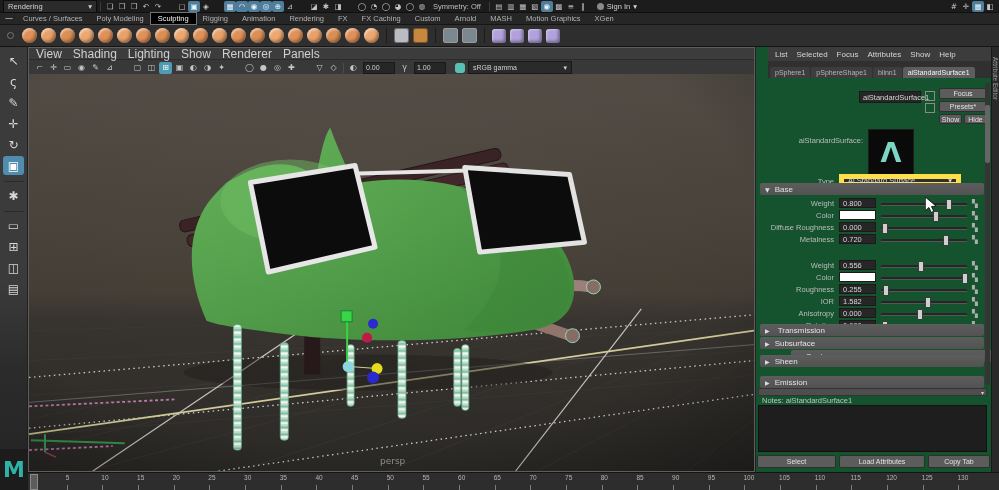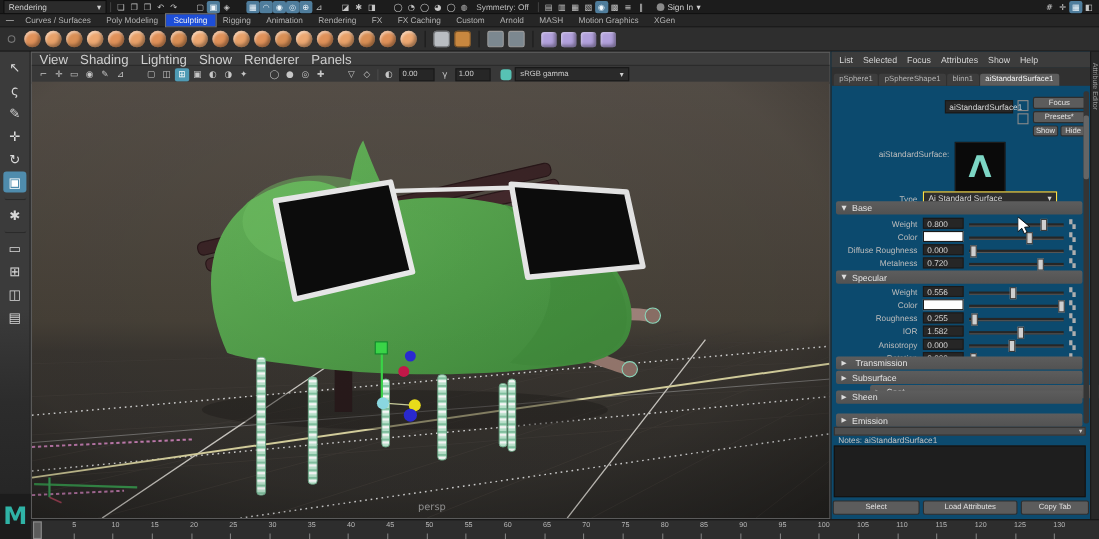--- a/index.html
+++ b/index.html
@@ -16,21 +16,21 @@
   .sl-icon[data-sel="true"]{background:#4f7d9c;color:#eef6fb;}
   .sl-text{font-size:7.5px;color:#bfbfbf;margin:0 5px;white-space:nowrap;}
   .signin{display:flex;align-items:center;gap:3px;font-size:7.5px;color:#d4d4d4;margin:0 8px;}
   .signin .dot{width:7px;height:7px;border-radius:50%;background:#8a8a8a;}
   #sl-right{margin-left:auto;display:flex;}
 
   
   #shelftabs{position:absolute;left:0;top:13px;width:999px;height:12px;background:#262626;display:flex;align-items:stretch;padding-left:2px;box-sizing:border-box;border-bottom:1px solid #151515;}
   .st-min{width:14px;color:#cfcfcf;font-size:8px;display:flex;align-items:center;justify-content:center;}
   .shelf-tab{font-size:7.5px;color:#b2b2b2;padding:0 7px;display:flex;align-items:center;white-space:nowrap;}
-  .shelf-tab[data-active="true"]{background:#1d4ed8;outline:1px solid #747474;color:#f2f2f2;}
+  .shelf-tab[data-active="true"]{background:#000000;outline:1px solid #747474;color:#f2f2f2;}
 
   
   #shelf{position:absolute;left:0;top:25px;width:999px;height:22px;background:#2e2e2e;display:flex;align-items:center;gap:4px;padding:0 7px;box-sizing:border-box;border-bottom:1px solid #141414;}
   .shelf-dot{width:5px;height:5px;border:1px solid #777;border-radius:50%;margin-right:4px;flex:none;}
   .shelf-item{flex:none;}
   .shelf-item[data-kind="round"]{width:15px;height:15px;border-radius:50%;box-shadow:inset -2px -2px 3px rgba(0,0,0,.35), inset 1px 2px 2px rgba(255,255,255,.45);}
   .shelf-item[data-kind="box"]{width:15px;height:15px;border-radius:3px;box-shadow:inset 0 0 0 1px rgba(0,0,0,.4);}
   .shelf-item[data-kind="box2"]{width:15px;height:15px;border-radius:2px;border:1px solid #9a9a9a;box-sizing:border-box;}
   .shelf-item[data-kind="purple"]{width:14px;height:14px;border-radius:3px;box-shadow:inset -2px -2px 3px rgba(0,0,0,.35), inset 1px 1px 2px rgba(255,255,255,.4);}
   .shelf-item[data-kind="sep"]{width:1px;height:15px;background:#1b1b1b;margin:0 3px;}
@@ -50,32 +50,32 @@
   .vp-icon[data-sel="true"]{background:#4f9bb5;color:#fff;}
   .vp-sep{width:1px;height:10px;background:#4b4b4b;margin:0 2px;flex:none;}
   .vp-field{width:26px;height:10px;background:#262626;border:1px solid #191919;font-size:7px;color:#cfcfcf;display:flex;align-items:center;padding:0 2px;margin:0 2px;}
   .vp-dd{display:flex;align-items:center;gap:3px;margin-left:6px;}
   .vp-dd .sw{width:10px;height:10px;border-radius:3px;background:#57c2b4;}
   .vp-dd .box{width:94px;height:11px;background:#2a2a2a;border:1px solid #181818;color:#cfcfcf;font-size:7px;display:flex;align-items:center;justify-content:space-between;padding:0 4px;}
   .scene{position:absolute;left:0;top:26px;width:725px;height:397px;}
   .scene svg{display:block;}
 
   
-  #ae{position:absolute;left:755px;top:47px;width:236px;height:425px;background:#0c4a6e;border-left:1px solid #222;box-sizing:border-box;color:#c9c9c9;}
+  #ae{position:absolute;left:755px;top:47px;width:236px;height:425px;background:#14532d;border-left:1px solid #222;box-sizing:border-box;color:#c9c9c9;padding-left:12px;}
   .ae-menu{height:14px;display:flex;gap:9px;align-items:center;padding:0 7px;background:#3c3c3c;font-size:8px;color:#d6d6d6;}
   .ae-tabs{height:17px;display:flex;align-items:flex-end;background:#303030;padding:0 2px;gap:1px;}
   .ae-tab{font-size:7px;color:#b5b5b5;background:#3d3d3d;padding:2px 5px;border-radius:2px 2px 0 0;white-space:nowrap;}
   .ae-tab[data-active="true"]{background:#5d5d5d;color:#f4f4f4;}
   .ae-abs{position:absolute;}
   .ae-label{font-size:7.5px;color:#bcbcbc;text-align:right;display:block;}
   .ae-field{background:#262626;border:1px solid #1a1a1a;font-size:7.5px;color:#d6d6d6;display:flex;align-items:center;padding:0 3px;box-sizing:border-box;}
   .ae-btn{background:#5c5c5c;border:1px solid #2e2e2e;border-radius:2px;color:#e2e2e2;font-size:7px;display:flex;align-items:center;justify-content:center;box-sizing:border-box;}
   .ae-swatchbig{background:#0a0a0a;display:flex;align-items:center;justify-content:center;border:1px solid #1c1c1c;}
   .ae-swatchbig span{color:#7dd6c5;font-size:27px;font-weight:bold;font-family:"DejaVu Sans",sans-serif;line-height:1;}
-  .ae-dd{background:#2e2e2e;border:1px solid #fde047;font-size:7.5px;color:#d6d6d6;display:flex;align-items:center;justify-content:space-between;padding:0 4px;box-sizing:border-box;}
+  .ae-dd{background:#2e2e2e;border:5px solid #fde047;font-size:7.5px;color:#d6d6d6;display:flex;align-items:center;justify-content:space-between;padding:0 4px;box-sizing:border-box;}
   .ae-section-h{position:absolute;left:4px;width:224px;height:12px;background:linear-gradient(#5d5d5d,#525252);border-radius:2px;display:flex;align-items:center;gap:5px;padding:0 5px;box-sizing:border-box;font-size:8px;color:#e3e3e3;}
   .ae-section-h .arr{font-size:6px;color:#dcdcdc;}
   .ae-rows{position:absolute;left:0;width:236px;}
   .ae-row{position:relative;height:12px;}
   .ae-row .ae-label{position:absolute;left:0;top:2px;width:78px;}
   .ae-row .ae-field{position:absolute;left:83px;top:1px;width:37px;height:10px;}
   .ae-row .ae-cswatch{position:absolute;left:83px;top:1px;width:37px;height:10px;border:1px solid #1a1a1a;box-sizing:border-box;}
   .ae-slider{position:absolute;left:125px;top:1px;width:86px;height:10px;}
   .ae-slider .track{position:absolute;left:0;right:0;top:4.5px;height:2px;background:#262626;border-bottom:1px solid #555;}
   .ae-slider .handle{position:absolute;top:0.5px;width:4px;height:9px;background:#cfcfcf;border:1px solid #3a3a3a;margin-left:-2px;}
@@ -618,24 +618,20 @@
           <span class="ae-field">0.720</span>
 
           <span class="ae-slider">
             <span class="track"></span>
             <span class="handle" style="left: 74%;"></span>
           </span>
           <span class="ae-map glyph">▚</span>
         </div>
       </div>
 
-    <div class="ae-section-h" style="top:199px;">
-      <span class="arr glyph">▼</span>
-      <span>Specular</span>
-    </div>
     <div class="ae-rows" style="top:212px;">
 
         <div class="ae-row" data-type="slider">
           <span class="ae-label">Weight</span>
           <span class="ae-field">0.556</span>
 
           <span class="ae-slider">
             <span class="track"></span>
             <span class="handle" style="left: 45%;"></span>
           </span>

